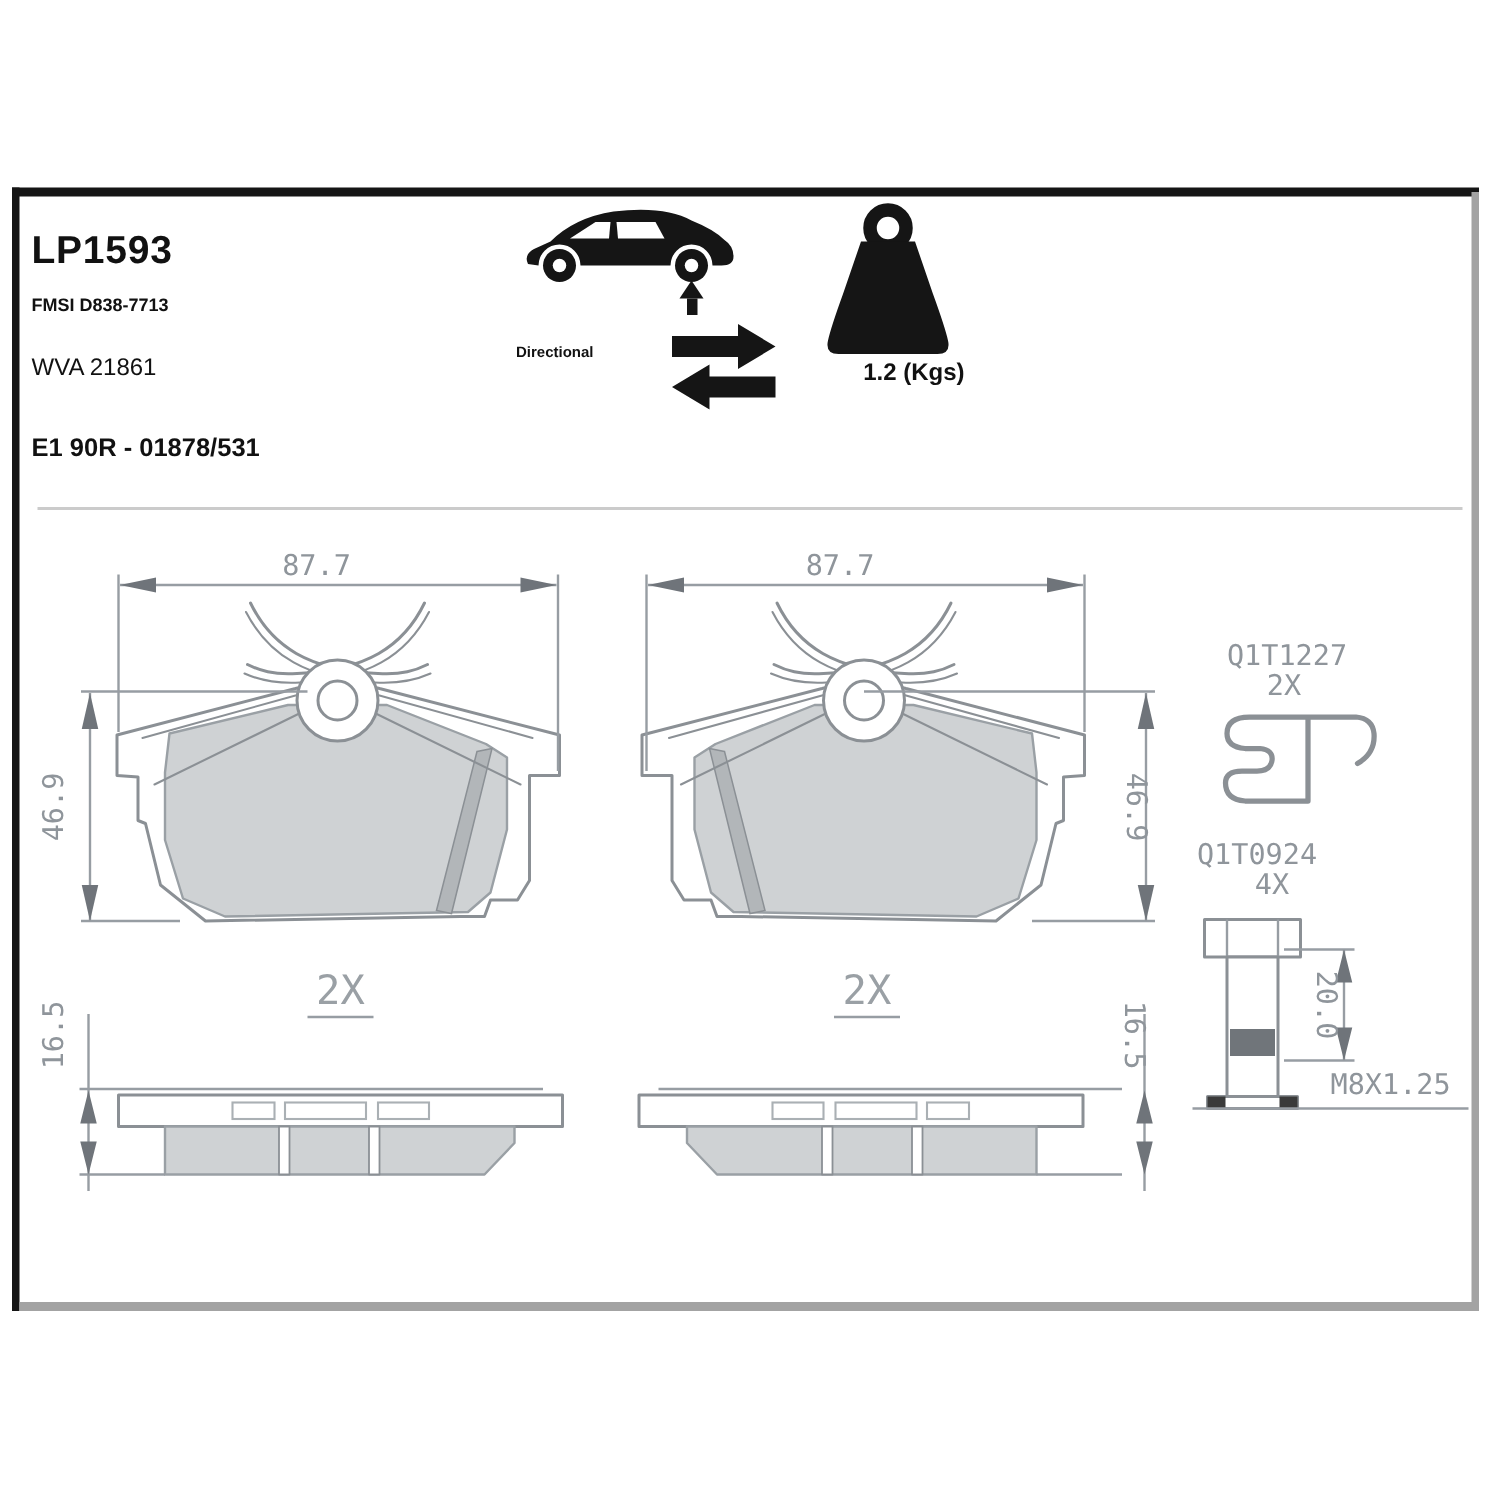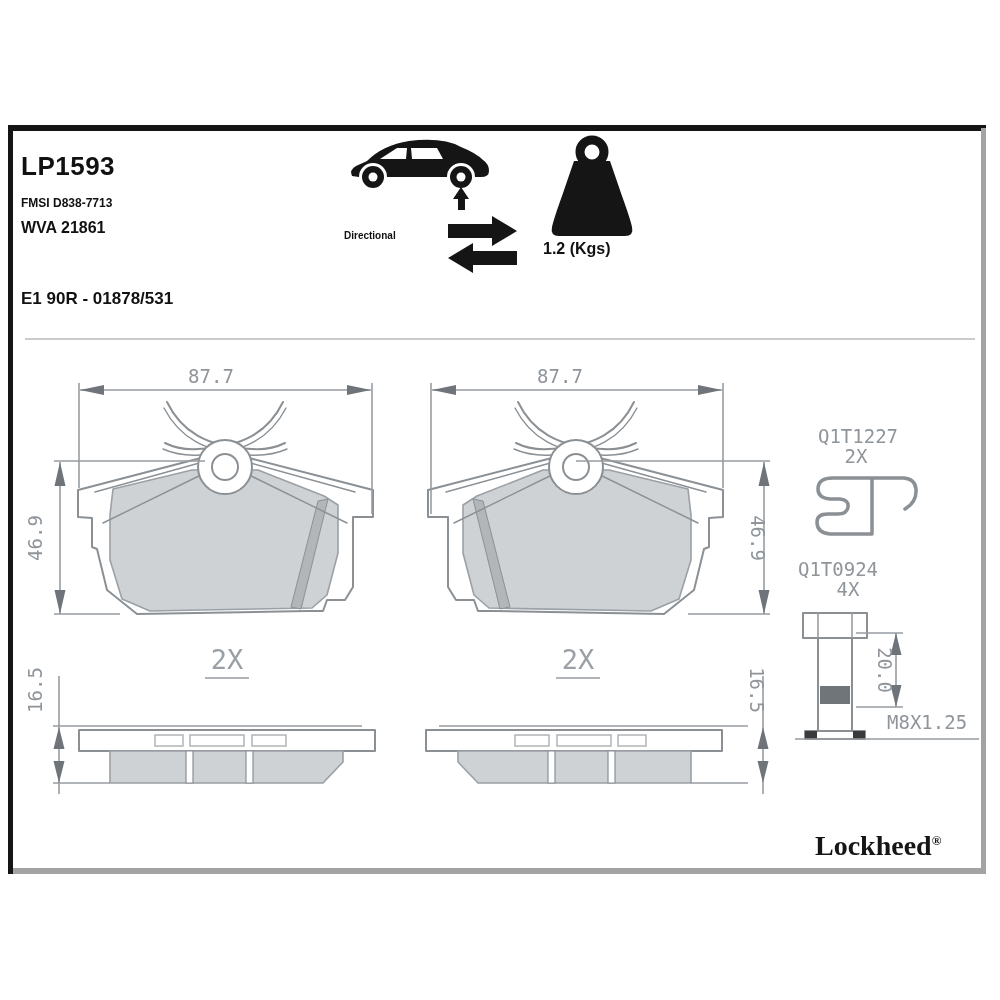--- a/index.html
+++ b/index.html
@@ -6,24 +6,24 @@
   .canvas{position:relative;width:1000px;height:1000px;background:#fff;overflow:hidden;
           font-family:"Liberation Sans",sans-serif;color:#111;}
   .abs{position:absolute;}
   
   .bar{position:absolute;}
   .bar.black{background:#151515;}
   .bar.gray{background:#a3a3a3;}
   
   .pn{left:21px;top:151px;font-size:26px;font-weight:700;letter-spacing:.5px;}
   .fmsi{left:21px;top:196px;font-size:12px;font-weight:700;}
-  .wva{left:21px;top:219px;font-size:16px;font-weight:700;}
+  .wva{left:21px;top:237px;font-size:16px;font-weight:400;}
   .appr{left:21px;top:289px;font-size:17px;font-weight:700;}
   .dirlbl{left:344px;top:230px;font-size:10px;font-weight:600;}
-  .wtlbl{left:543px;top:240px;width:100px;text-align:left;font-size:16px;font-weight:700;}
+  .wtlbl{left:543px;top:240px;width:100px;text-align:right;font-size:16px;font-weight:700;}
   .delphi{left:753px;top:158px;font-size:64px;font-weight:700;letter-spacing:-1px;color:#1f22ad;}
   .lockheed{left:815px;top:830px;font-size:28px;font-weight:700;font-family:"Liberation Serif",serif;color:#161616;}
   .lockheed sup{font-size:13px;}
   .sep{left:25px;top:338px;width:950px;height:2px;background:#cbcbcb;}
   
   svg .ln{stroke:#8b9095;stroke-width:2;fill:none;stroke-linejoin:round;stroke-linecap:round;}
   svg .thin{stroke:#aab0b4;stroke-width:1.4;fill:none;}
   svg .plate{fill:#ffffff;stroke:#8b9095;stroke-width:2;stroke-linejoin:round;}
   svg .pad{fill:#cfd2d4;stroke:#9aa0a5;stroke-width:1.6;stroke-linejoin:round;}
   svg .cham{fill:#b2b6b9;stroke:#8b9095;stroke-width:1;}
@@ -187,17 +187,14 @@
         <line class="dim" x1="856" y1="707" x2="903" y2="707"></line>
         <line class="dim" x1="896" y1="633" x2="896" y2="707"></line>
         <polygon class="arr" points="896,633 890.5,655 901.5,655"></polygon>
         <polygon class="arr" points="896,707 890.5,685 901.5,685"></polygon>
         <text class="dimtxt" transform="translate(878,670) rotate(90)">20.0</text>
       </g>
       <text class="dimtxt" style="text-anchor:start" x="887" y="729">M8X1.25</text>
     </g>
   </svg>
 
-  <div class="abs lockheed">
-    <span>Lockheed</span><sup>®</sup>
-  </div>
 
 </div>
 
 </body></html>

